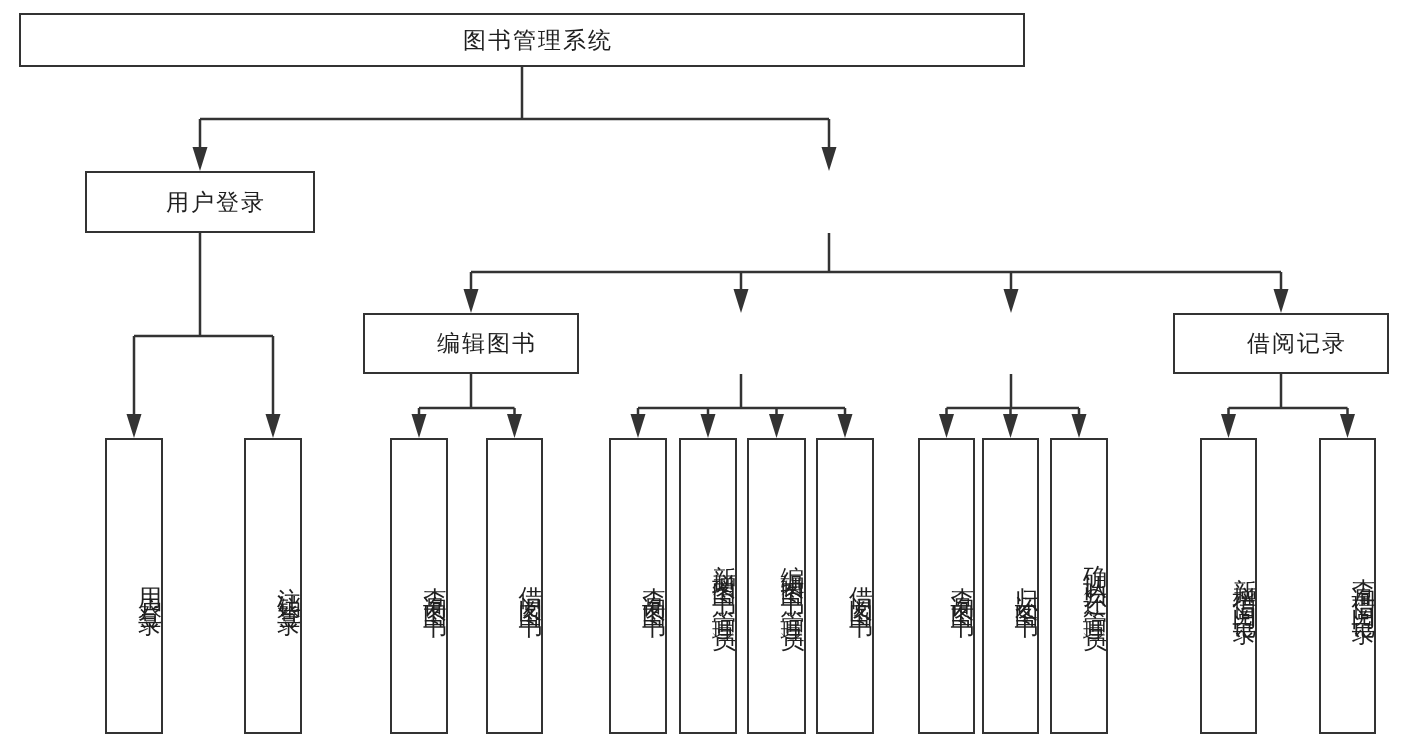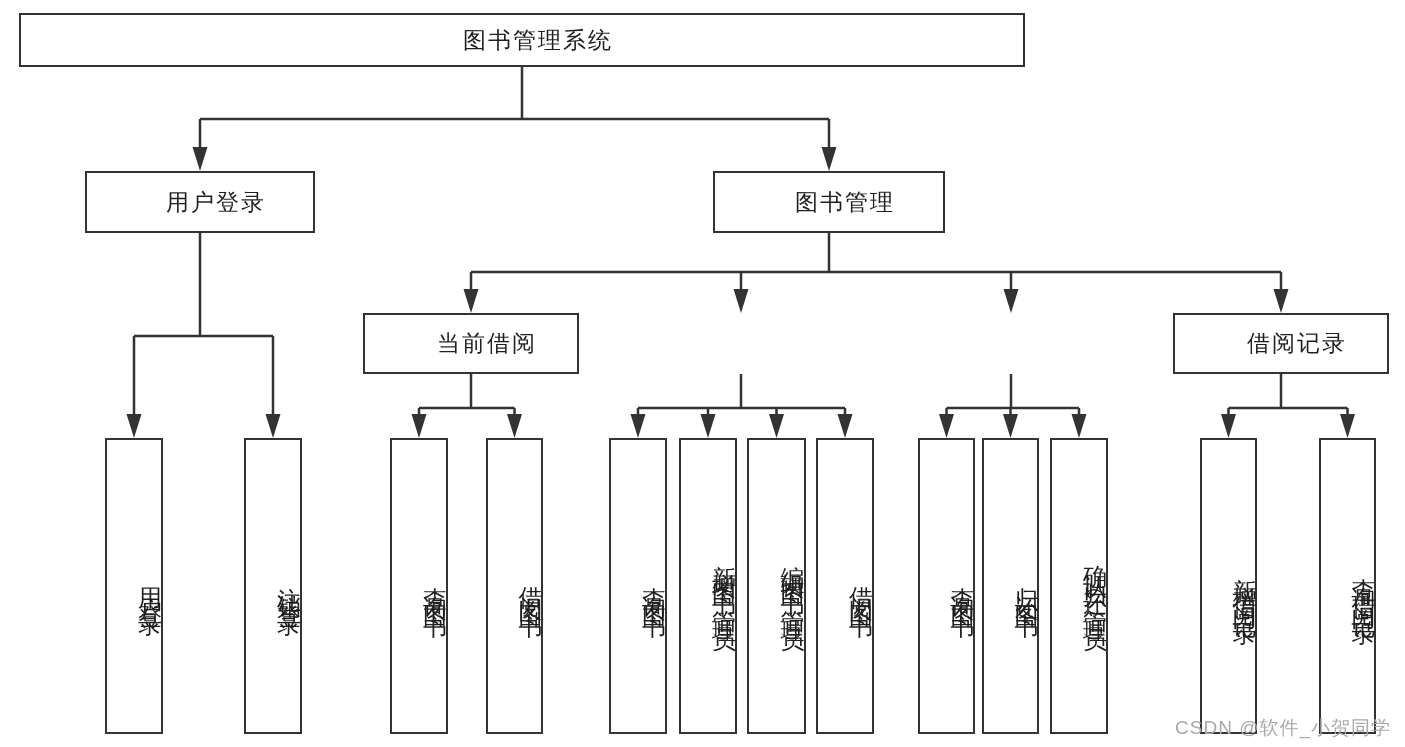--- a/index.html
+++ b/index.html
@@ -93,26 +93,23 @@
     </g>
   </svg>
 
   <div class="box hbox" style="left:19px;top:13px;width:1006px;height:54px">
     <span>图书管理系统</span>
   </div>
 
   <div class="box hbox" style="left:85px;top:171px;width:230px;height:62px">
     <span>用户登录</span>
   </div>
-  <div class="box hbox" style="left:713px;top:171px;width:232px;height:62px">
-    <span>图书管理</span>
-  </div>
 
   <div class="box hbox" style="left:363px;top:313px;width:216px;height:61px">
-    <span>当前借阅</span>
+    <span>编辑图书</span>
   </div>
   <div class="box hbox" style="left:1173px;top:313px;width:216px;height:61px">
     <span>借阅记录</span>
   </div>
 
   <div class="box vbox" style="left:105px;top:438px;width:58px;height:296px">
     <span>用户登录</span>
   </div>
   <div class="box vbox" style="left:244px;top:438px;width:58px;height:296px">
     <span>注销登录</span>
@@ -148,15 +145,14 @@
     <span>确认归还（管理员）</span>
   </div>
 
   <div class="box vbox" style="left:1200px;top:438px;width:57px;height:296px">
     <span>新增借阅记录</span>
   </div>
   <div class="box vbox" style="left:1319px;top:438px;width:57px;height:296px">
     <span>查询借阅记录</span>
   </div>
 
-  <div class="watermark">CSDN @软件_小贺同学</div>
 
 </div>
 
 </body></html>

